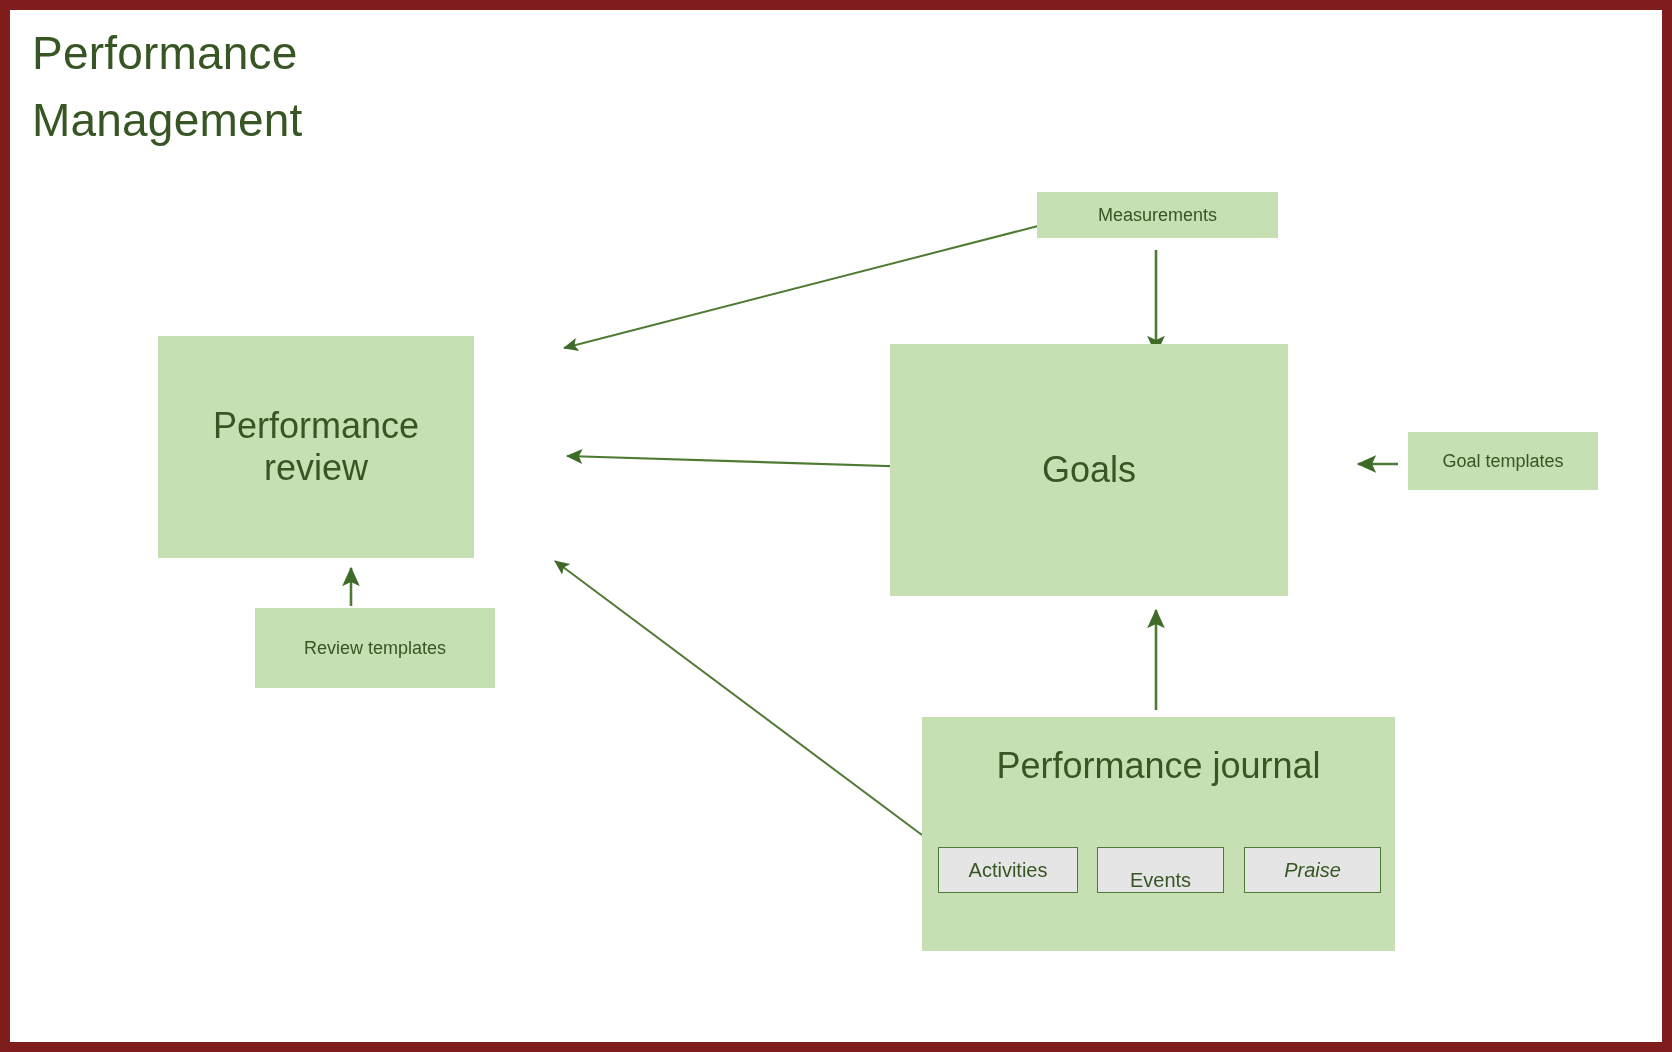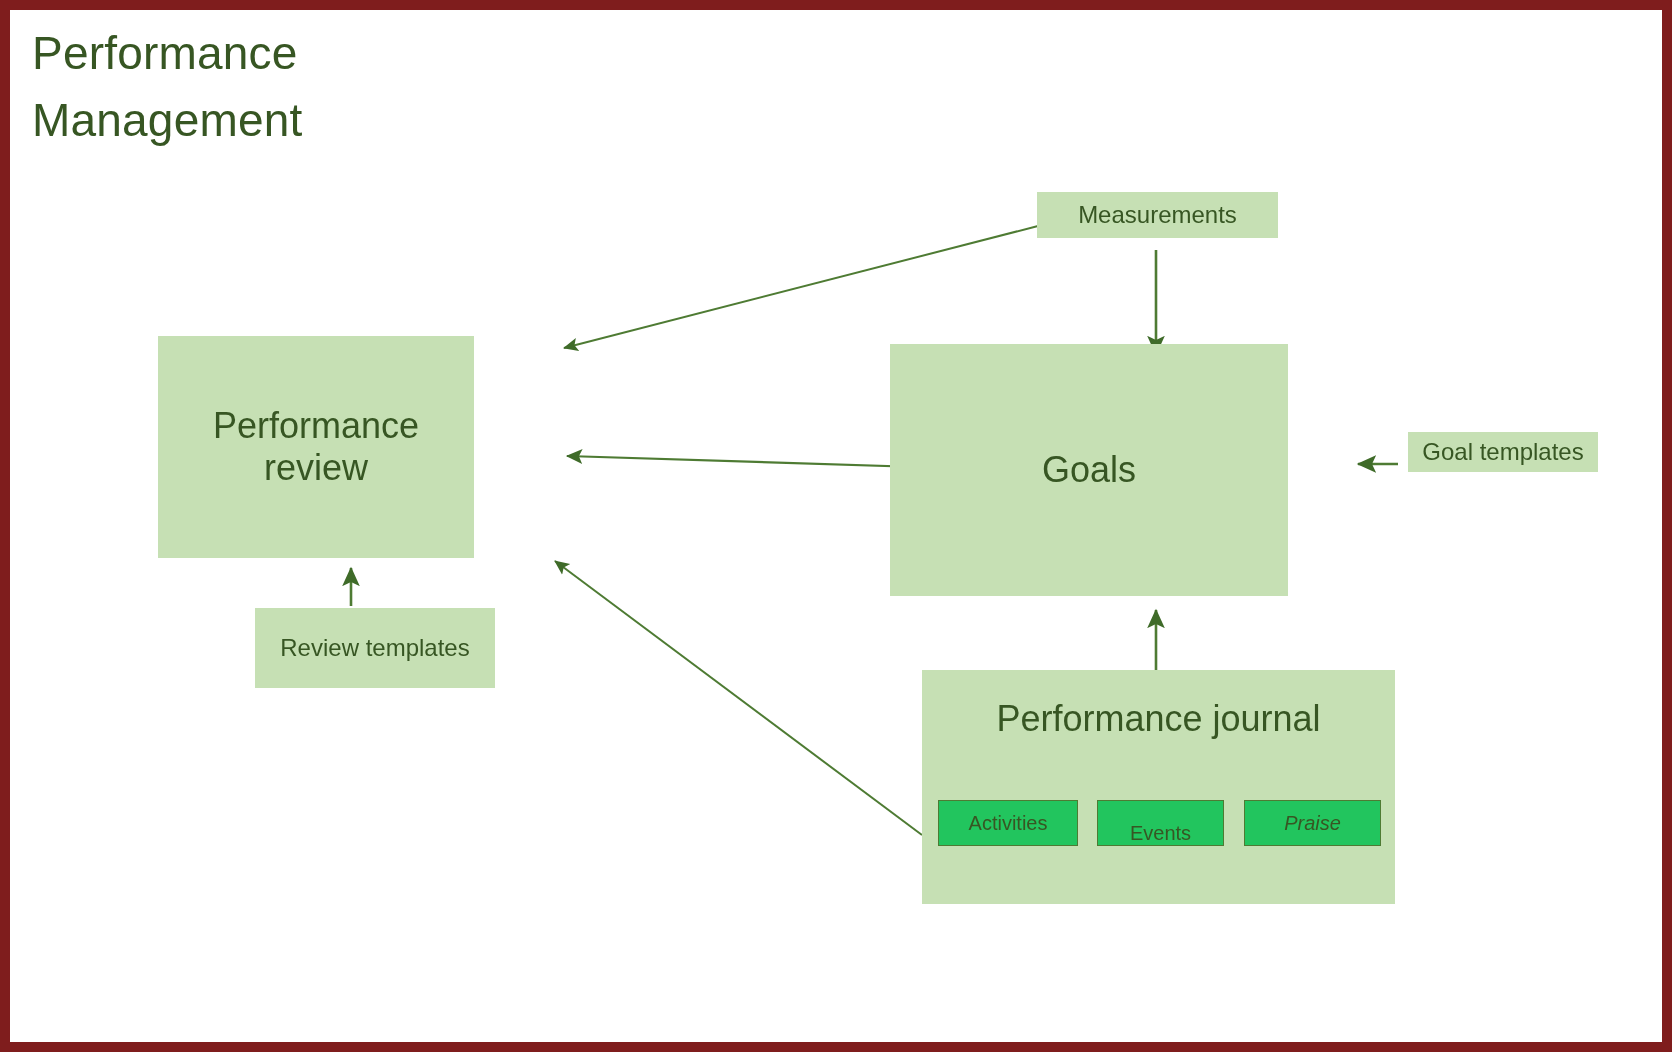--- a/index.html
+++ b/index.html
@@ -39,25 +39,26 @@
     display: flex;
     align-items: center;
     justify-content: center;
     box-sizing: border-box;
     text-align: center;
   }
   .node.big {
     font-size: 36px;
   }
   .node.small {
-    font-size: 24px;
+    font-size: 18px;
   }
   .node.journal {
     display: block;
     padding: 8px;
+    margin-top: 47px;
   }
   .journal-title {
     position: absolute;
     left: 0;
     right: 0;
     top: 28px;
     text-align: center;
     font-size: 36px;
     color: #375623;
   }
@@ -65,21 +66,21 @@
     position: absolute;
     left: 0;
     top: 130px;
     width: 100%;
     height: 50px;
   }
   .chip {
     position: absolute;
     top: 0;
     height: 46px;
-    background: #22c55e;
+    background: #e5e5e5;
     border: 1.4px solid #4E7B33;
     color: #375623;
     font-size: 20px;
     display: flex;
     align-items: center;
     justify-content: center;
     box-sizing: border-box;
   }
   svg.edges {
     position: absolute;
@@ -126,21 +127,21 @@
   </div>
 
   <div class="node big" style="left:880px; top:334px; width:398px; height:252px;">
     <span>Goals</span>
   </div>
 
   <div class="node small" style="left:1027px; top:182px; width:241px; height:46px;">
     <span>Measurements</span>
   </div>
 
-  <div class="node small" style="left:1398px; top:422px; width:190px; height:40px;">
+  <div class="node small" style="left:1398px; top:422px; width:190px; height:58px;">
     <span>Goal templates</span>
   </div>
 
   <div class="node small" style="left:245px; top:598px; width:240px; height:80px;">
     <span>Review templates</span>
   </div>
 
   <div class="node journal" style="left:912px; top:660px; width:473px; height:234px;">
     <div class="journal-title">Performance journal</div>
     <div class="chip-row">

